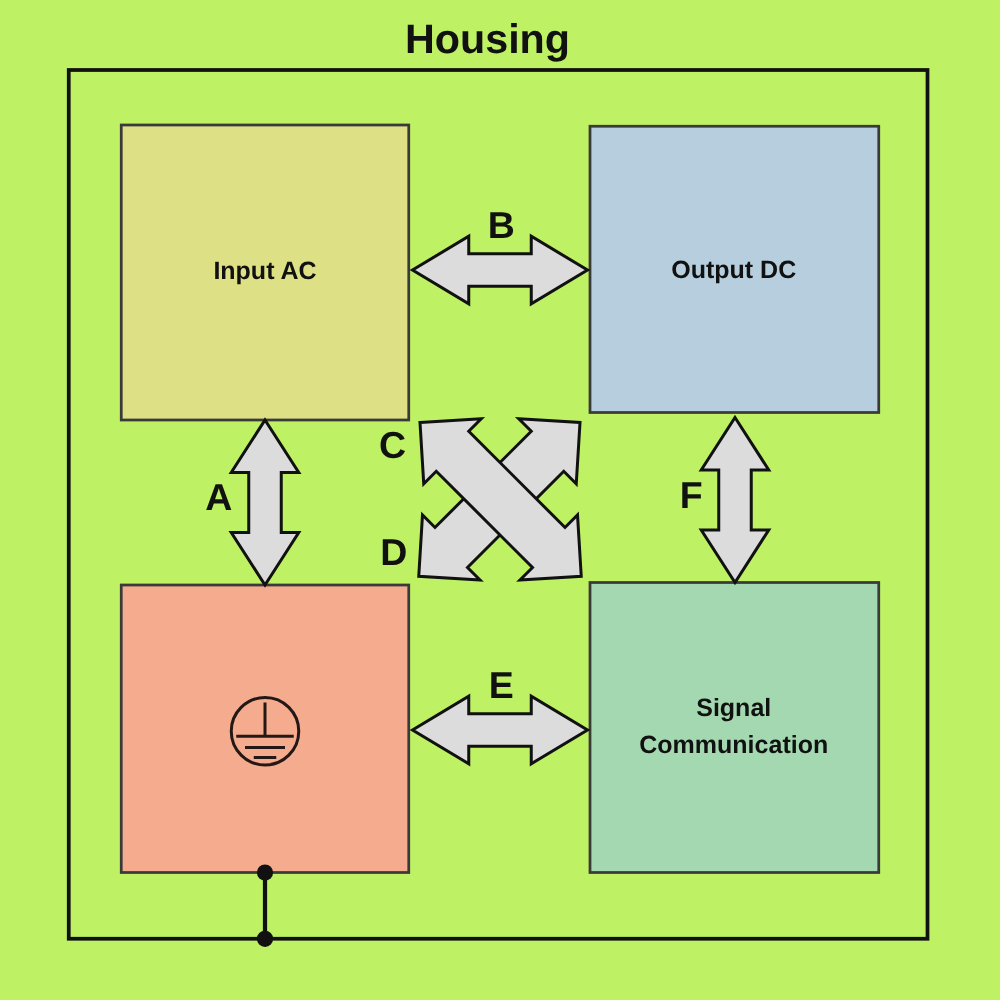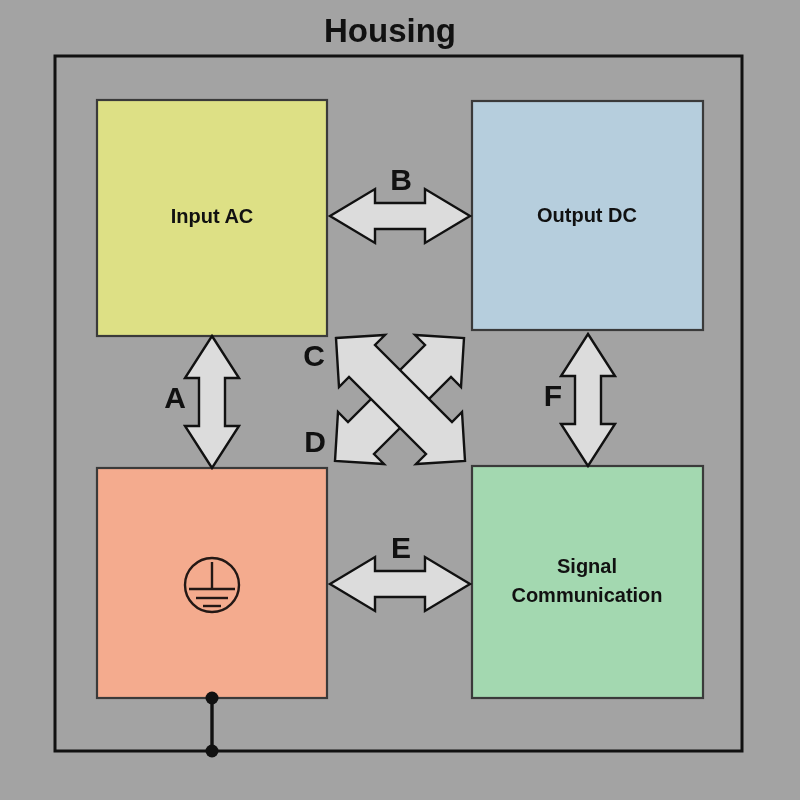--- a/index.html
+++ b/index.html
@@ -9,21 +9,21 @@
     background: #ffffff;
   }
   body {
     font-family: "Liberation Sans", sans-serif;
     -webkit-font-smoothing: antialiased;
   }
   #canvas {
     position: relative;
     width: 800px;
     height: 800px;
-    background: #a3a3a3;
+    background: #bef264;
     overflow: hidden;
   }
   #diagram-svg {
     position: absolute;
     left: 0;
     top: 0;
     width: 800px;
     height: 800px;
   }
   .diagram-title {

